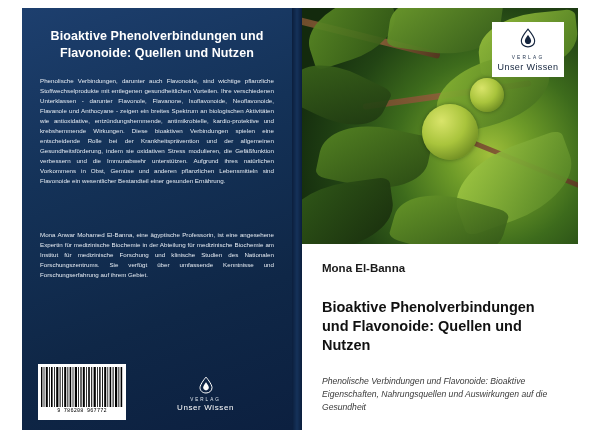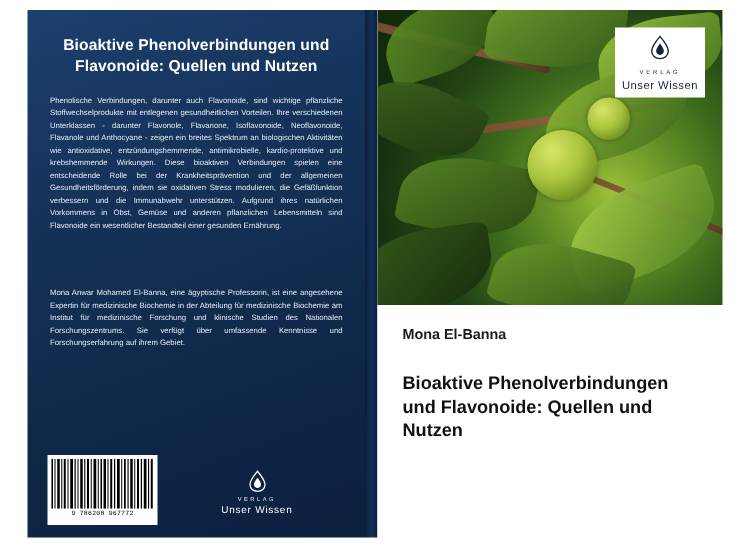--- a/index.html
+++ b/index.html
@@ -298,16 +298,17 @@
           <path d="M8 6.2 C8 6.2 5.2 9.6 5.2 11.6 C5.2 13.3 6.5 14.4 8 14.4 C9.5 14.4 10.8 13.3 10.8 11.6 C10.8 9.6 8 6.2 8 6.2 Z" fill="#14243d"></path>
         </svg>
         <div class="verlag">VERLAG</div>
         <div class="uw">Unser Wissen</div>
       </div>
     </div>
 
     <div class="front-text">
       <div class="author">Mona El-Banna</div>
       <div class="book-title">Bioaktive Phenolverbindungen und Flavonoide: Quellen und Nutzen</div>
+      <div class="subtitle">Phenolische Verbindungen und Flavonoide: Bioaktive Eigenschaften, Nahrungsquellen und Auswirkungen auf die Gesundheit</div>
     </div>
   </div>
 
 </div>
 
 </body></html>

